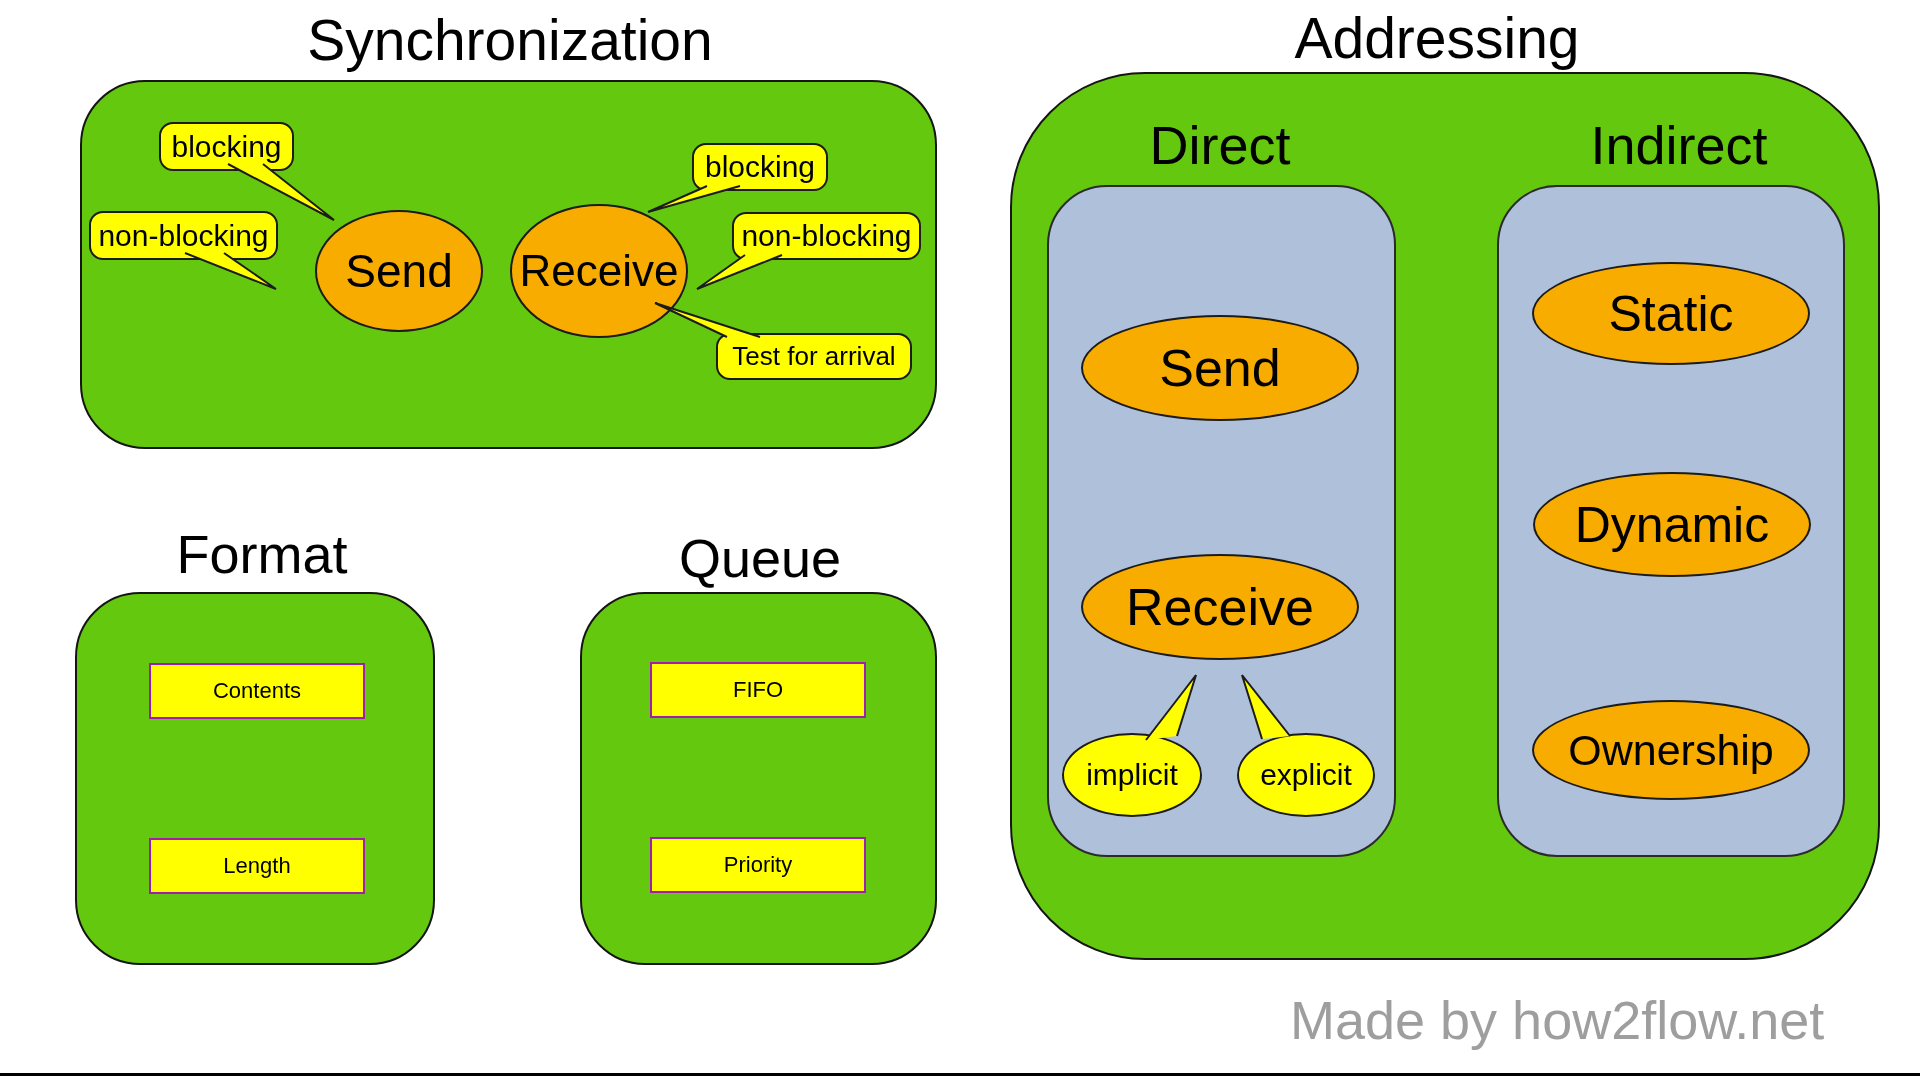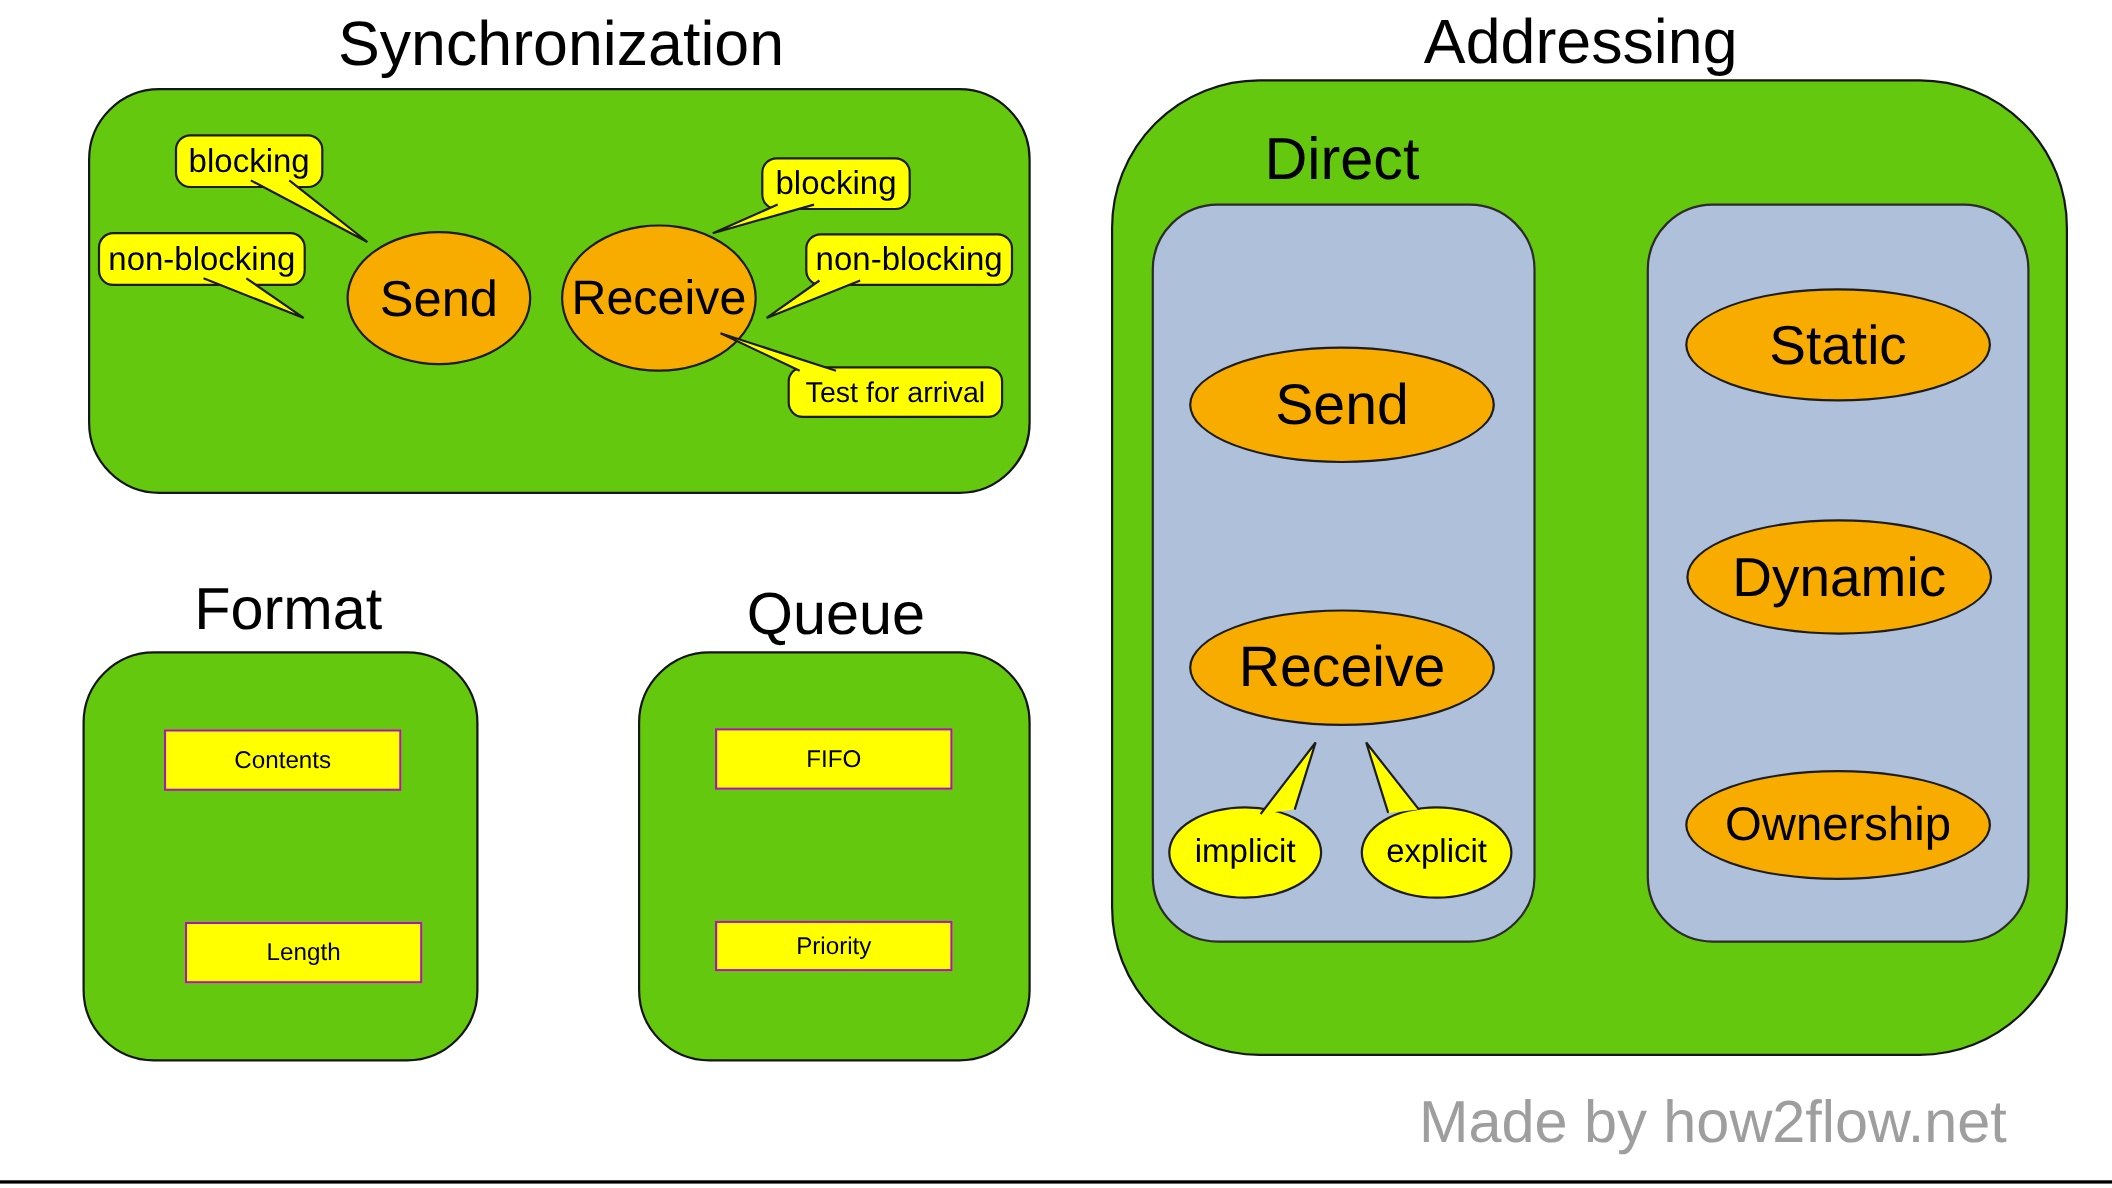--- a/index.html
+++ b/index.html
@@ -78,38 +78,39 @@
   </div>
   <div class="callout" style="left:716px;top:333px;width:196px;height:47px;font-size:26px;">
     <span>Test for arrival</span>
   </div>
 
   <div class="sub-title" style="left:62px;top:524px;width:400px;">Format</div>
   <div class="panel-green" style="left:75px;top:592px;width:360px;height:373px;border-radius:65px;"></div>
   <div class="ybox" style="left:149px;top:663px;width:216px;height:56px;">
     <span>Contents</span>
   </div>
-  <div class="ybox" style="left:149px;top:838px;width:216px;height:56px;margin-left:19px;">
+  <div class="ybox" style="left:149px;top:838px;width:216px;height:56px;">
     <span>Length</span>
   </div>
 
   <div class="sub-title" style="left:560px;top:528px;width:400px;">Queue</div>
   <div class="panel-green" style="left:580px;top:592px;width:357px;height:373px;border-radius:65px;"></div>
   <div class="ybox" style="left:650px;top:662px;width:216px;height:56px;">
     <span>FIFO</span>
   </div>
-  <div class="ybox" style="left:650px;top:837px;width:216px;height:46px;">
+  <div class="ybox" style="left:650px;top:837px;width:216px;height:56px;">
     <span>Priority</span>
   </div>
 
   <div class="sec-title" style="left:1037px;top:6px;width:800px;">Addressing</div>
 
   <div class="panel-green" style="left:1010px;top:72px;width:870px;height:888px;border-radius:135px;"></div>
 
   <div class="sub-title" style="left:1020px;top:115px;width:400px;">Direct</div>
+  <div class="sub-title" style="left:1479px;top:115px;width:400px;">Indirect</div>
 
   <div class="panel-blue" style="left:1047px;top:185px;width:349px;height:672px;"></div>
   <div class="panel-blue" style="left:1497px;top:185px;width:348px;height:672px;"></div>
 
   <div class="ellipse" style="left:1081px;top:315px;width:278px;height:106px;font-size:52px;">
     <span>Send</span>
   </div>
   <div class="ellipse" style="left:1081px;top:554px;width:278px;height:106px;font-size:52px;">
     <span>Receive</span>
   </div>

